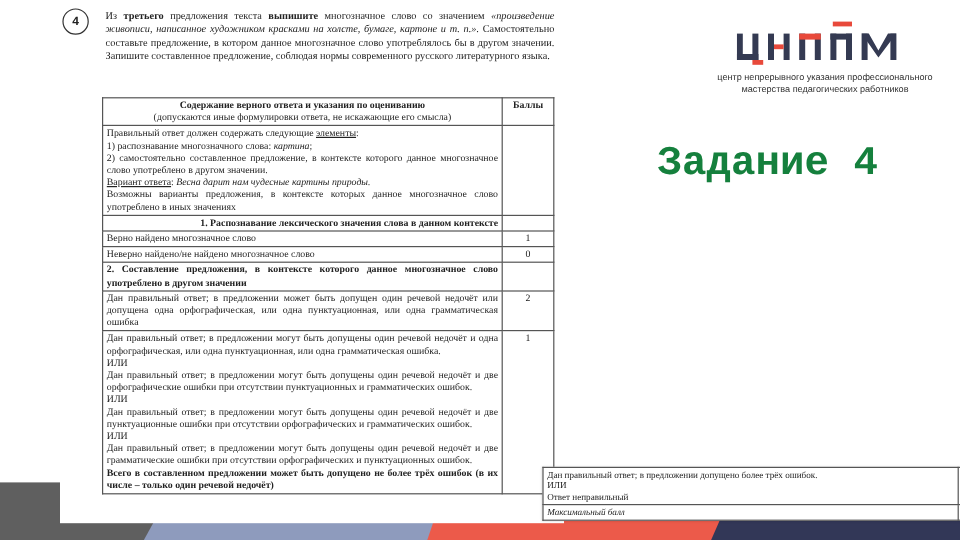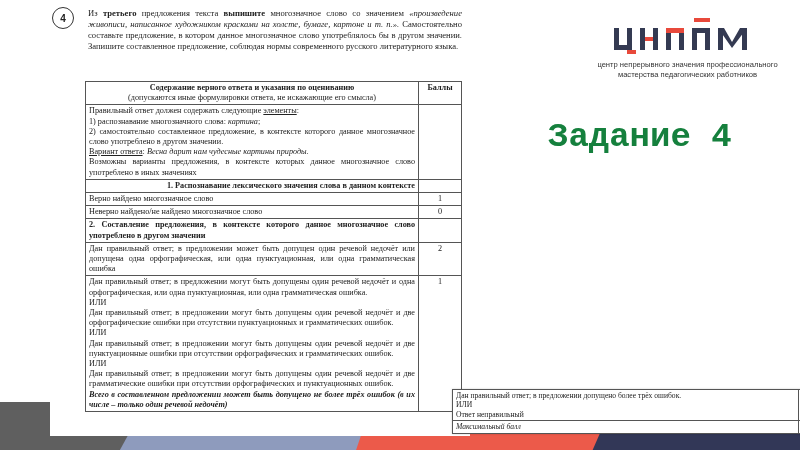--- a/index.html
+++ b/index.html
@@ -15,21 +15,21 @@
     .task-text b { font-weight:bold; }
     .task-text i { font-style:italic; }
     table.crit { position:absolute; left:85px; top:64px; width:377px; border-collapse:collapse; font-size:8.2px; line-height:10.2px;margin-top:17px; }
     table.crit td, table.crit th { border:1px solid #555; padding:1px 3px; vertical-align:top; }
     table.crit th { font-weight:bold; text-align:center; }
     table.crit .pts { width:36px; text-align:center; }
     table.crit .sec { font-weight:bold;text-align:right; }
     table.crit td.just { text-align:justify; }
     .u { text-decoration:underline; }
     .ital { font-style:italic; }
-    .bi { font-weight:bold; font-style:italic; }
+    .bi { font-weight:bold; }
     .logo { position:absolute; left:614px; top:16px; width:150px; height:40px; }
     .logo-sub { position:absolute; left:580px; top:60px; width:215px; text-align:center; font-family:"Liberation Sans", sans-serif; font-size:7.6px; line-height:10px; color:#333; }
     .title { position:absolute; left:548px; top:118px; font-family:Liberation Mono, monospace; font-weight:bold; font-size:34px; color:#15803d; }
     .cont { position:absolute; left:452px; top:389px; width:392px; background:#fff; box-shadow:0 0 2px rgba(0,0,0,0.2); }
     .cont table { width:100%; border-collapse:collapse; font-size:7.6px; line-height:9.4px; }
     .cont td { border:1px solid #555; padding:1px 3px; vertical-align:top; }
     .cont .pts { width:38px; text-align:center; }
     .cont .max { font-style:italic; }
   </style>
 </head>
@@ -120,21 +120,21 @@
       <polygon points="104,12 110,12 118,26 126,12 133,12 118,32"></polygon>
   </g>
   <g fill="#e8493b">
     <rect x="13" y="34" width="9" height="4"></rect>
     <rect x="31" y="21" width="8" height="4"></rect>
     <rect x="52" y="12" width="18" height="5"></rect>
     <rect x="80" y="2" width="16" height="4"></rect>
   </g>
 </svg>
 <div class="logo-sub">
-    <div>центр непрерывного значения профессионального</div>
+    <div>центр непрерывного указания профессионального</div>
     <div>мастерства педагогических работников</div>
   </div>
 
 <div class="title">Задание 4</div>
 
 <div class="cont">
   <table>
     <tbody>
         <tr>
       <td>

